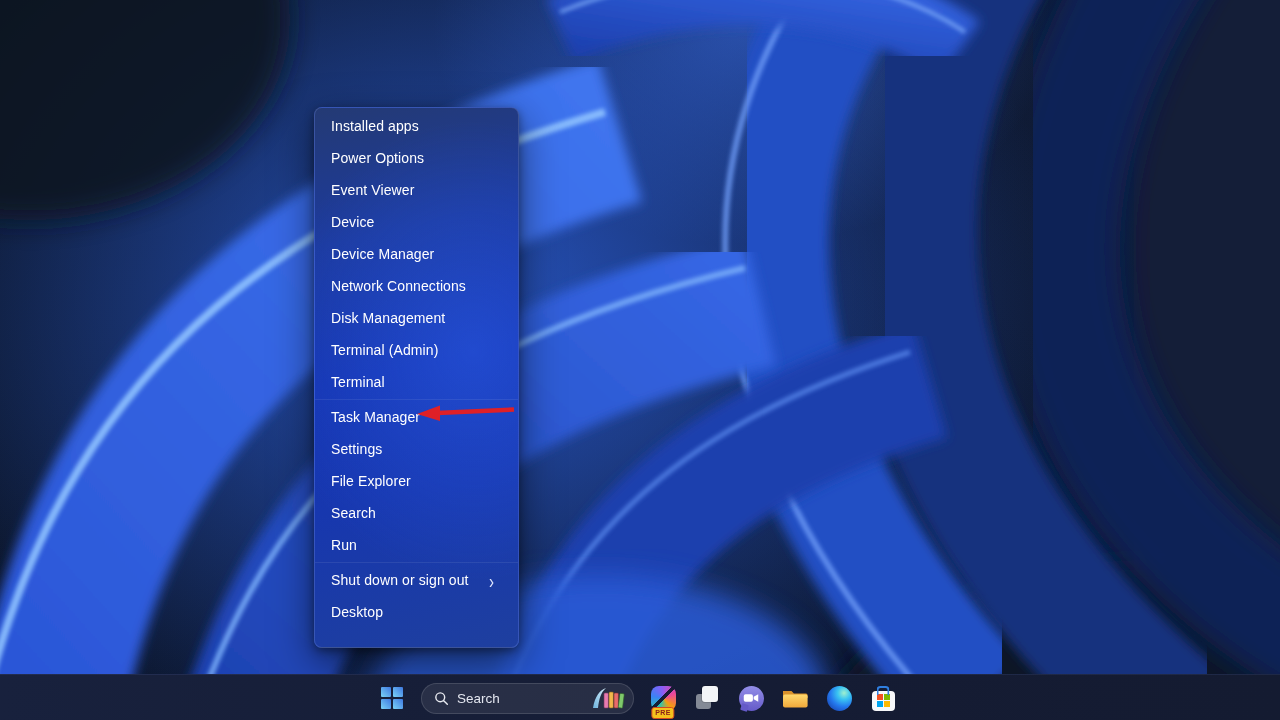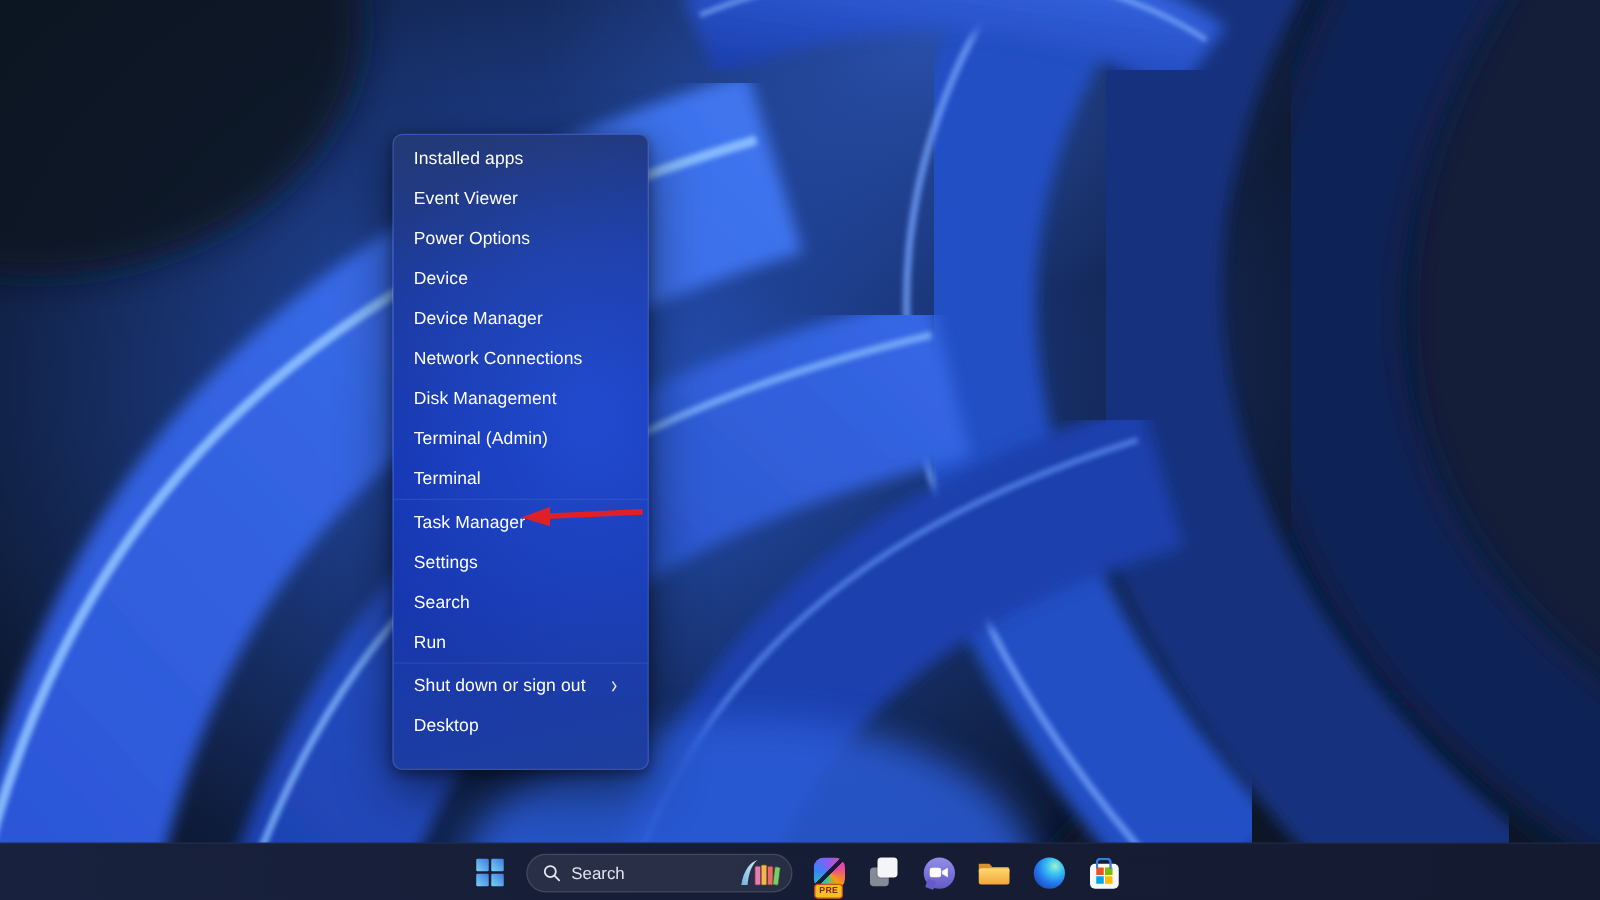--- a/index.html
+++ b/index.html
@@ -163,26 +163,26 @@
 
       <ellipse cx="30" cy="20" rx="260" ry="200" fill="#0b1424" opacity="0.9" filter="url(#b14)"></ellipse>
     </svg>
   </div>
 
   <div class="winx-menu">
     <div class="menu-item">
         <span>Installed apps</span>
       </div>
     <div class="menu-item">
+        <span>Power Options</span>
+      </div>
+    <div class="menu-item">
         <span>Event Viewer</span>
       </div>
     <div class="menu-item">
-        <span>Power Options</span>
-      </div>
-    <div class="menu-item">
         <span>Device</span>
       </div>
     <div class="menu-item">
         <span>Device Manager</span>
       </div>
     <div class="menu-item">
         <span>Network Connections</span>
       </div>
     <div class="menu-item">
         <span>Disk Management</span>
@@ -192,20 +192,23 @@
       </div>
     <div class="menu-item">
         <span>Terminal</span>
       </div>
     <div class="menu-sep"></div>
     <div class="menu-item">
         <span>Task Manager</span>
       </div>
     <div class="menu-item">
         <span>Settings</span>
+      </div>
+    <div class="menu-item">
+        <span>File Explorer</span>
       </div>
     <div class="menu-item">
         <span>Search</span>
       </div>
     <div class="menu-item">
         <span>Run</span>
       </div>
     <div class="menu-sep"></div>
     <div class="menu-item">
       <span>Shut down or sign out</span>

